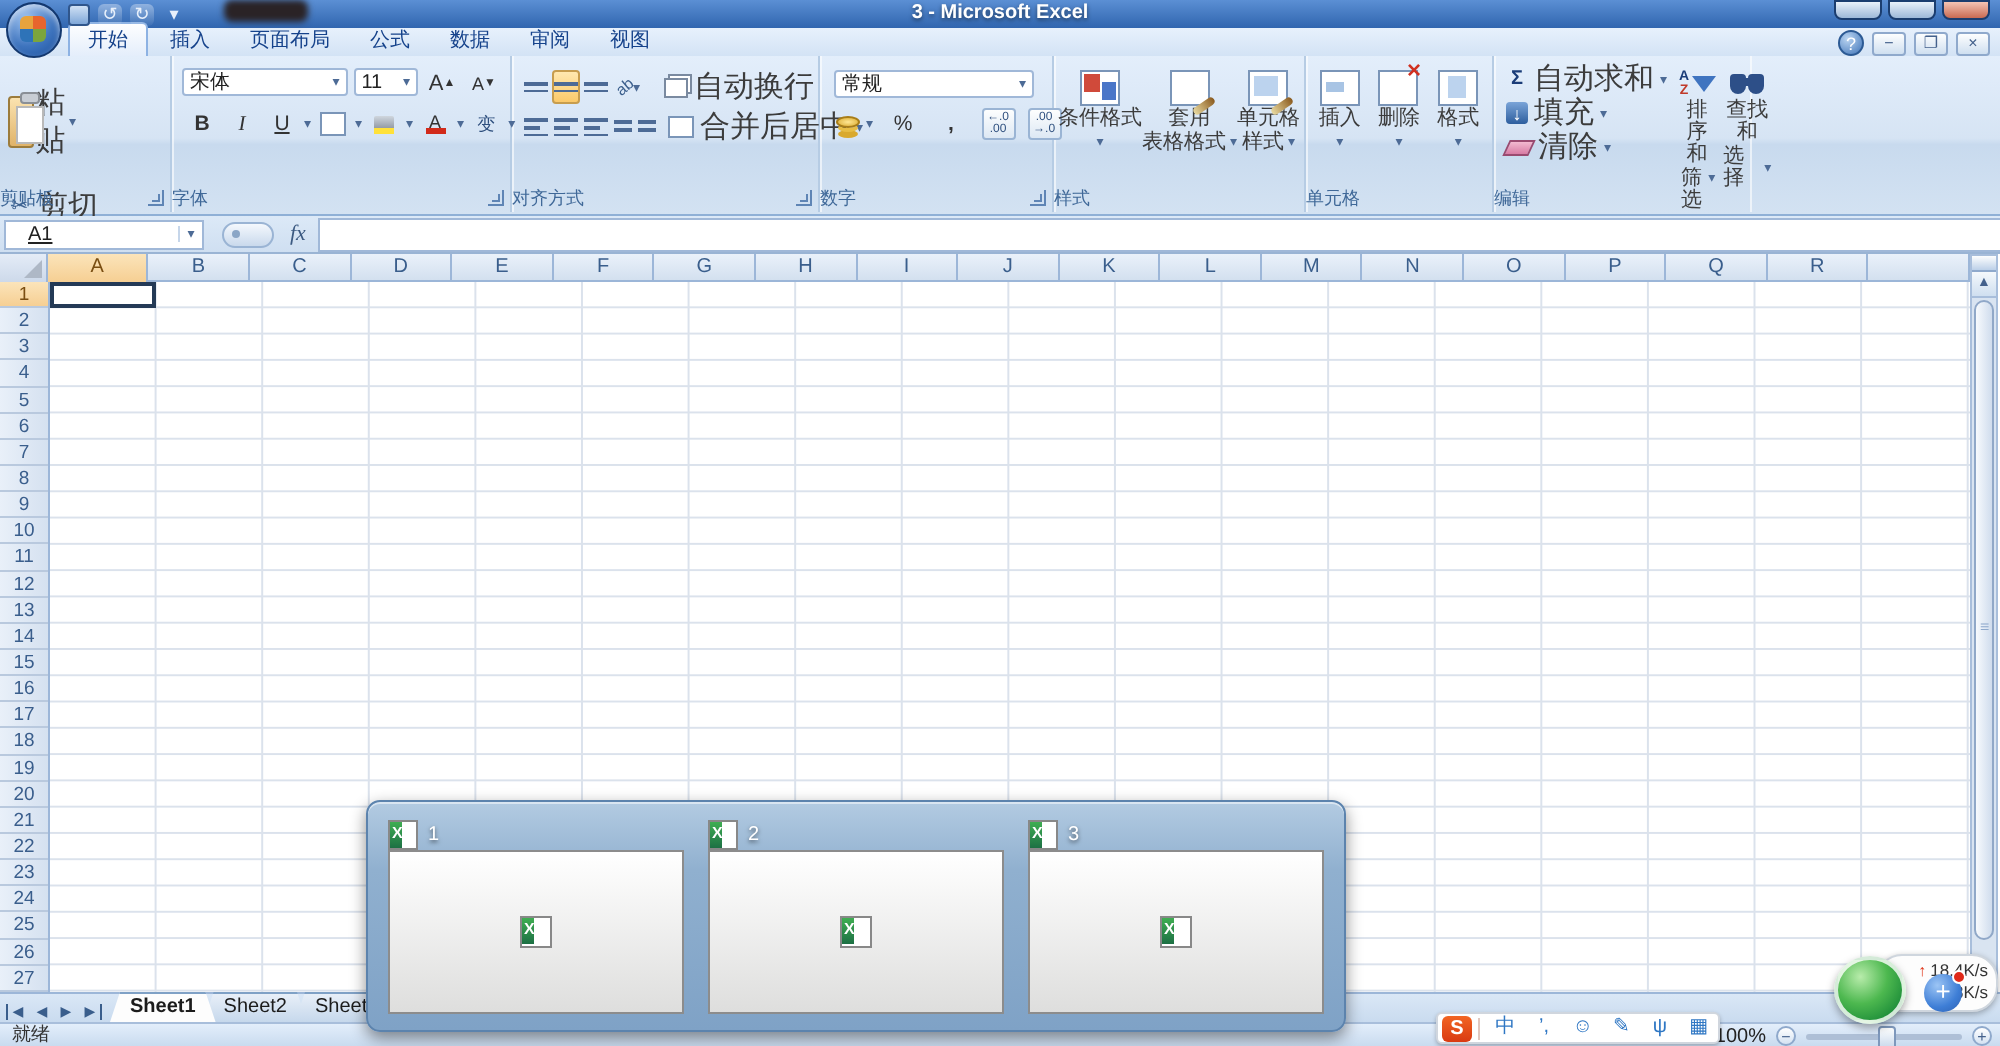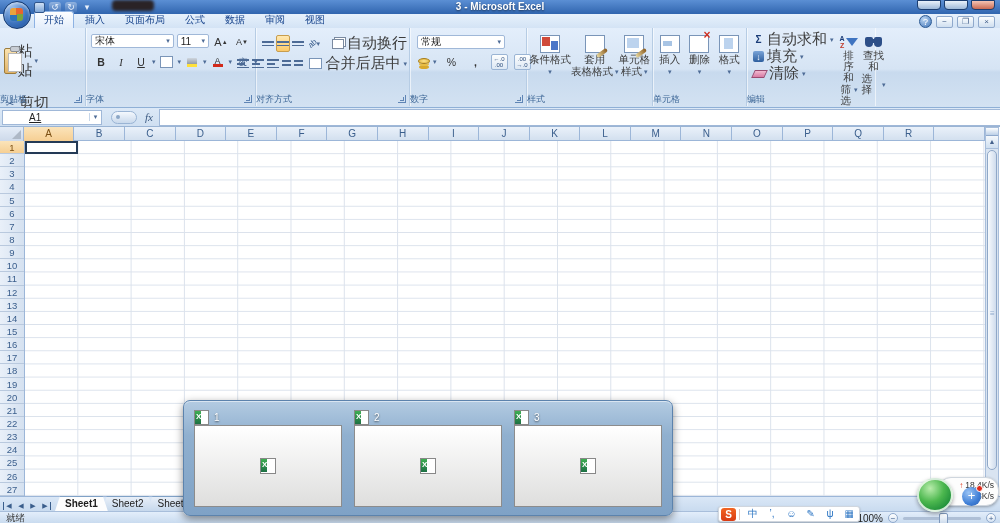--- a/index.html
+++ b/index.html
@@ -92,21 +92,21 @@
   .clear-ic{width:11px;height:6px;background:linear-gradient(#f2b9d0,#d87ba4);transform:skewX(-25deg);border:1px solid #9a4a70;}
   .az-ic{display:flex;flex-direction:column;font-size:7px;font-weight:bold;line-height:7px;color:#1a3c78;}
   .az-ic .z{color:#c03a2a;}
   .funnel{width:0;height:0;border-left:6px solid transparent;border-right:6px solid transparent;border-top:8px solid #3f74c0;}
   .binoc{width:8px;height:10px;background:#2d4f88;border-radius:2px 2px 4px 4px;box-shadow:9px 0 0 #2d4f88;position:relative;}
   .binoc:after{content:"";position:absolute;left:6px;top:2px;width:5px;height:4px;background:#2d4f88;}
   
   .fbar{position:absolute;left:0;top:108px;width:1000px;height:19px;background:linear-gradient(#dce9f7,#cfdfF1);
     border-bottom:1px solid #9ab4d4;box-sizing:border-box;display:flex;align-items:center;}
   .namebox{width:100px;height:15px;margin-left:2px;background:#fff;border:1px solid #a0b8d8;display:flex;align-items:center;box-sizing:border-box;}
-  .namebox .nbtext{flex:1;font-size:10px;color:#222;padding-left:26px;text-decoration:underline;}
+  .namebox .nbtext{flex:1;font-size:10px;color:#222;padding-left:11px;text-decoration:underline;}
   .namebox .nbdd{width:11px;font-size:7px;color:#4d6b96;text-align:center;border-left:1px solid #c6d6ea;}
   .fxoval{width:26px;height:13px;margin-left:9px;border-radius:7px;background:linear-gradient(#f4f8fd,#c9d9ec);
     border:1px solid #9ab4d4;display:flex;align-items:center;padding-left:4px;box-sizing:border-box;}
   .fxoval .dot{width:4px;height:4px;border-radius:50%;background:#8ba6c6;}
   .fx{font-family:"Liberation Serif","DejaVu Serif",serif;font-style:italic;font-size:11px;color:#3c5a82;margin:0 6px 0 8px;}
   .finput{flex:1;height:15px;background:#fff;border:1px solid #a0b8d8;border-right:none;margin-right:0;}
   
   .colheaders{position:absolute;left:0;top:127px;height:14px;width:985px;display:flex;
     background:linear-gradient(#eaf1fa,#d3e0ef);border-bottom:1px solid #9cb6d8;box-sizing:border-box;}
   .corner{width:25px;height:14px;border-right:1px solid #9cb6d8;position:relative;background:linear-gradient(#e4ecf7,#cdd9ea);box-sizing:border-box;}
@@ -323,21 +323,21 @@
           </span>
         <span class="abtn">
             <span style="display:inline-block;transform:rotate(-40deg);font-size:8px;color:#3a5e8c;">ab</span>
             <span class="dd">▾</span>
           </span>
         <span class="sb" style="margin-left:8px;">
           <span class="copy-ic" style="width:10px;height:8px;"></span>
           <span class="rtxt">自动换行</span>
         </span>
       </div>
-      <div style="display:flex;align-items:center;gap:1px;margin-left:5px;justify-content:flex-end;">
+      <div style="display:flex;align-items:center;gap:1px;margin-left:5px;">
         <span class="abtn">
             <span class="bars short"></span>
           </span>
         <span class="abtn">
             <span class="bars short"></span>
           </span>
         <span class="abtn">
             <span class="bars short"></span>
           </span>
         <span class="abtn">
@@ -349,21 +349,21 @@
         <span class="sb" style="margin-left:2px;">
           <span class="grid-ic" style="width:11px;height:9px;"></span>
           <span class="rtxt">合并后居中</span>
           <span class="dd">▾</span>
         </span>
       </div>
       <div class="rg-label"><span>对齐方式</span><span class="launcher"></span></div>
     </div>
 
     <div class="rg" style="width:117px;">
-      <div class="selbox" style="width:88px;margin:7px 0 5px 7px;">
+      <div class="selbox" style="width:100px;margin:7px 0 5px 7px;">
         <span>常规</span>
         <span class="dd">▾</span>
       </div>
       <div style="display:flex;align-items:center;gap:6px;margin-left:8px;">
         <span style="display:flex;align-items:flex-start;">
           <span class="coin"></span>
           <span class="dd" style="margin-left:3px;">▾</span>
         </span>
         <span class="fbtn">%</span>
         <span class="fbtn" style="font-weight:bold;">,</span>

